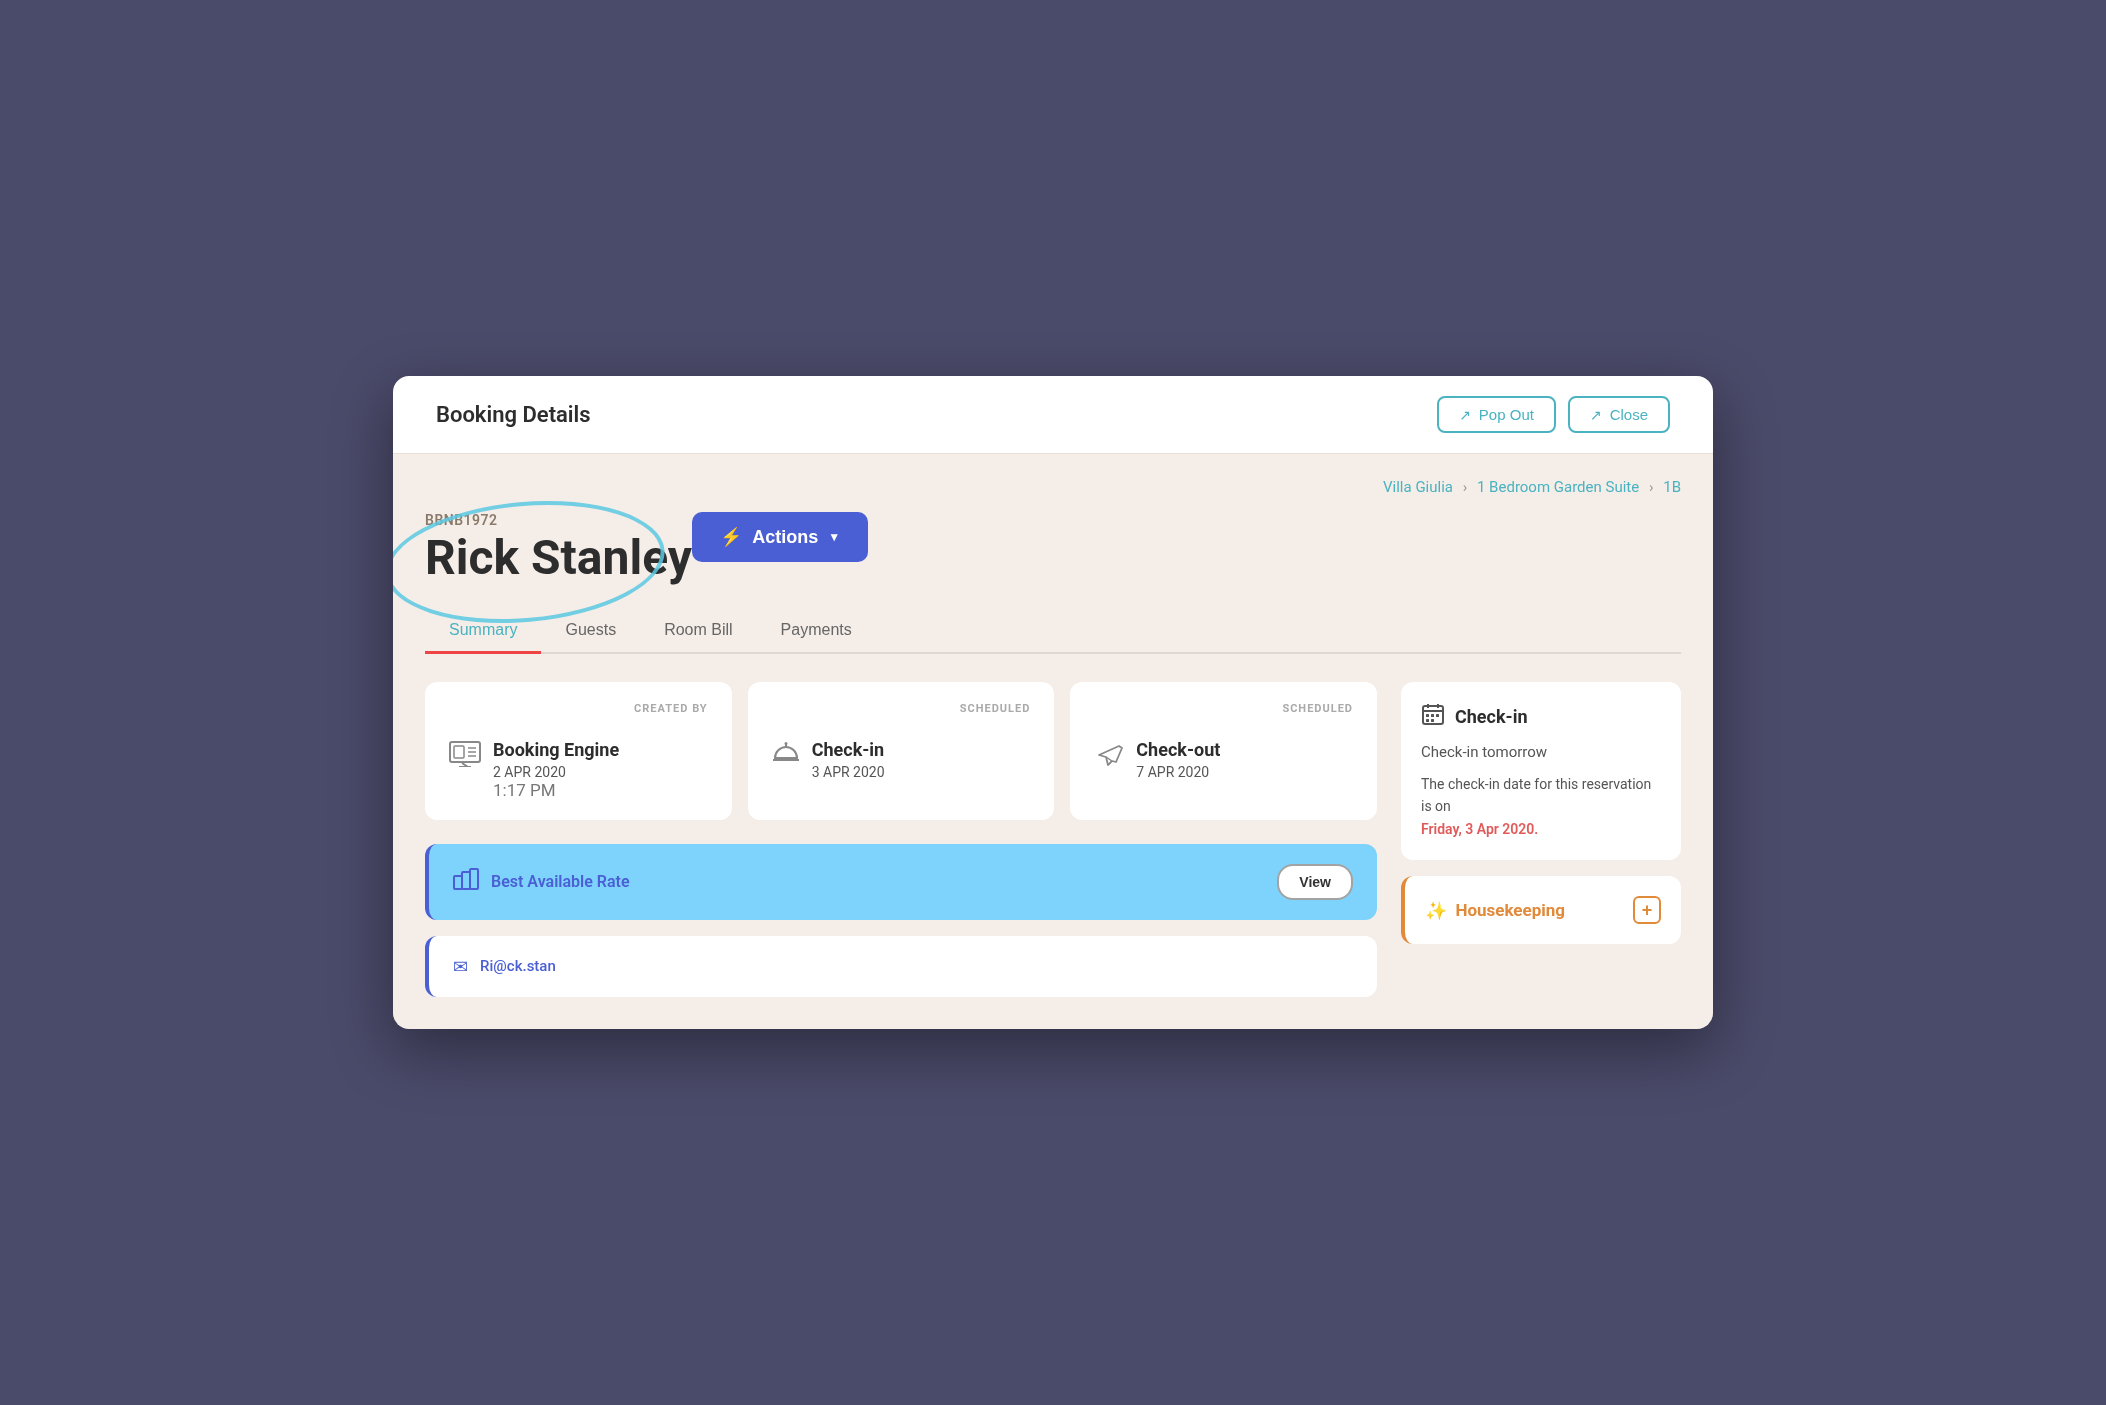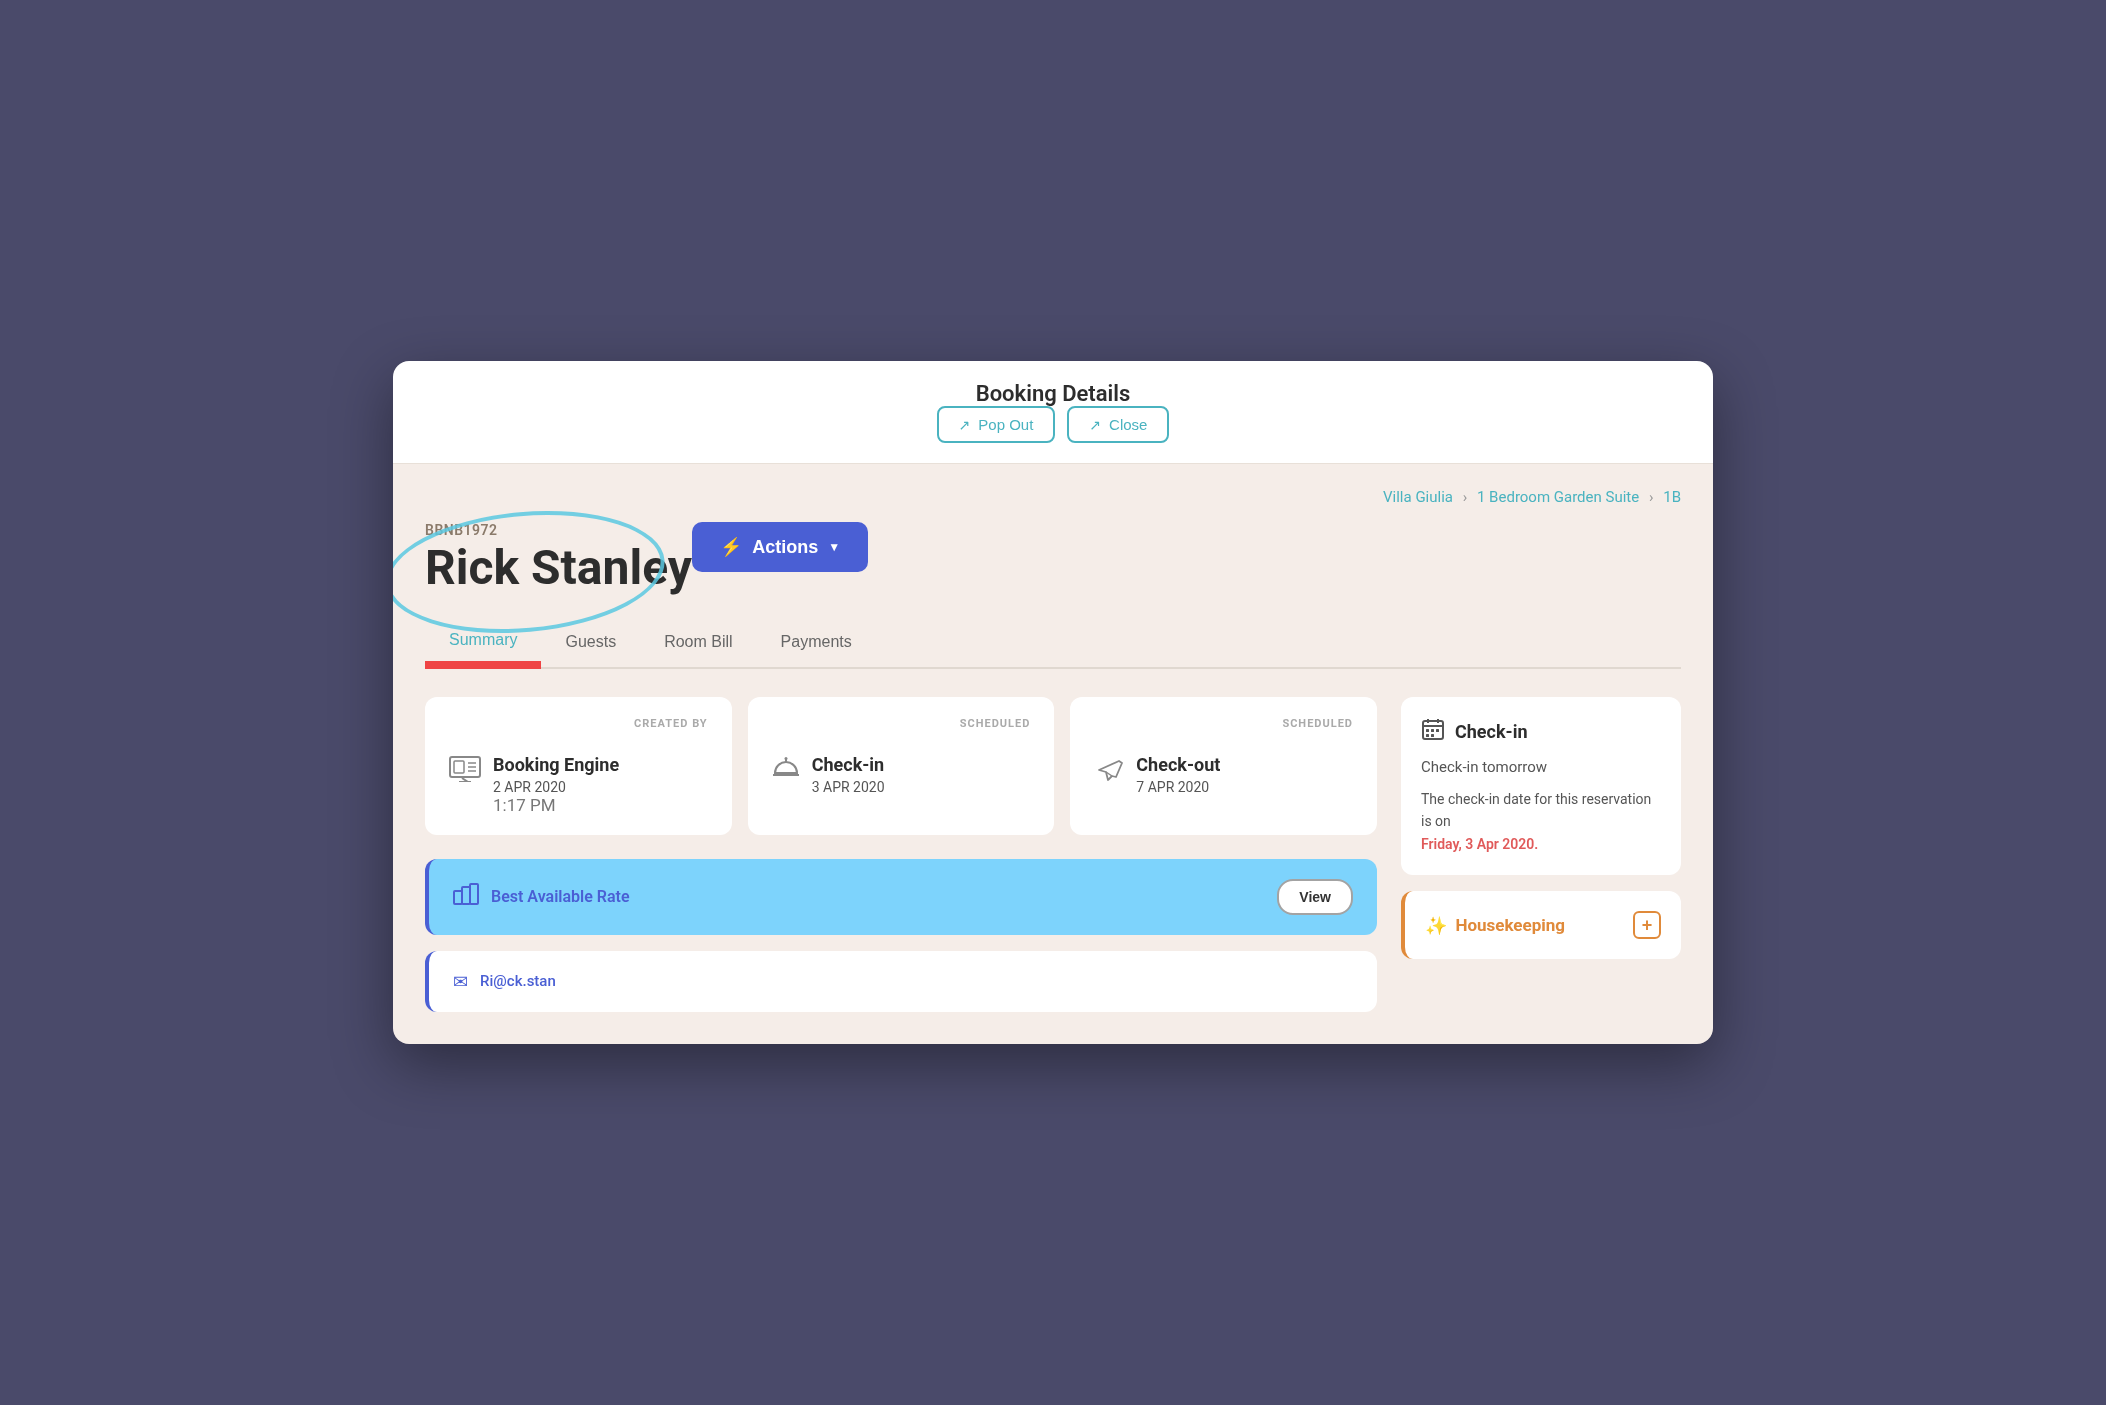--- a/index.html
+++ b/index.html
@@ -20,21 +20,20 @@
       overflow: hidden;
       box-shadow: 0 20px 60px rgba(0,0,0,0.4);
     }
     .modal-header {
       background: #fff;
       padding: 20px 43px;
       display: flex;
       align-items: center;
       justify-content: space-between;
       border-bottom: 1px solid #e8e0d8;
-      flex-direction: column;
     }
     .modal-title {
       font-size: 22px;
       font-weight: 600;
       color: #2d2d2d;
     }
     .header-buttons {
       display: flex;
       gap: 12px;
     }
@@ -131,21 +130,21 @@
       border-bottom: 3px solid transparent;
       margin-bottom: -2px;
       font-weight: 500;
       background: none;
       border-top: none;
       border-left: none;
       border-right: none;
     }
     .tab.active {
       color: #4ab3c0;
-      border-bottom: 8px solid #ef4444;
+      border-bottom: 3px solid #ef4444;
     }
     .content-area {
       display: flex;
       gap: 24px;
     }
     .main-content {
       flex: 1;
     }
     .cards-row {
       display: flex;

